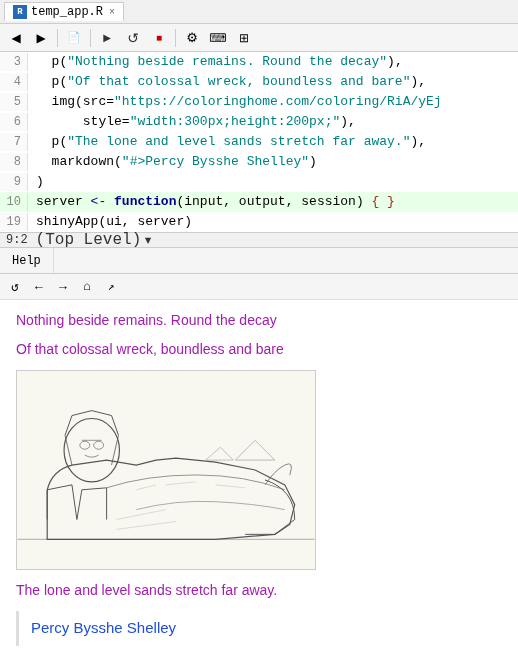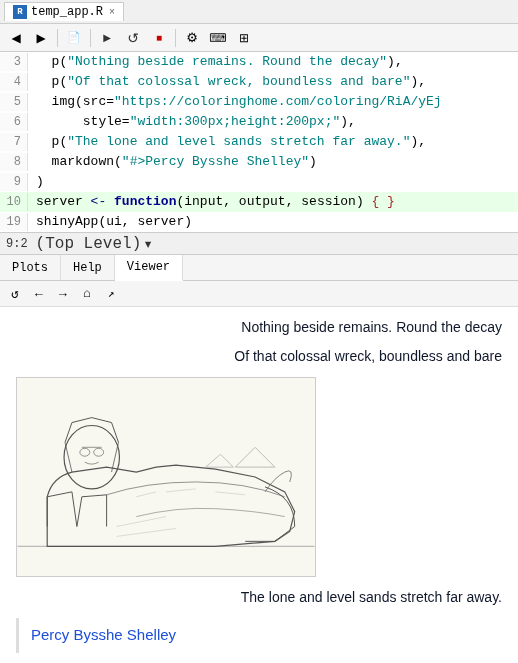--- a/index.html
+++ b/index.html
@@ -102,21 +102,21 @@
     .kw-bracket { color: #a52a2a; }
     .highlight-green { background: #e8ffe8; }
 
     
     .status-bar {
       display: flex;
       align-items: center;
       background: #f0f0f0;
       border-bottom: 1px solid #ccc;
       padding: 1px 6px;
-      height: 22px;
+      height: 15px;
       font-size: 12px;
       color: #333;
     }
     .status-location { margin-right: 8px; }
     .status-level {
       display: flex;
       align-items: center;
       gap: 2px;
       font-size: 16px;
     }
@@ -167,21 +167,21 @@
     
     .viewer-content {
       background: #fff;
       padding: 10px 16px;
       overflow-y: auto;
       height: calc(663px - 24px - 28px - 22px - 26px - 26px);
       font-family: Arial, sans-serif;
       font-size: 14px;
       line-height: 1.5;
     }
-    .viewer-p { margin-bottom: 8px; color: #0f172a; text-align: right; }
+    .viewer-p { margin-bottom: 8px; color: #a21caf; }
     .viewer-img-container {
       margin: 10px 0;
       display: flex;
       justify-content: flex-start;
     }
     .sphinx-img {
       width: 300px;
       height: 200px;
       border: 1px solid #ccc;
     }
@@ -272,27 +272,21 @@
 <div class="status-bar">
   <span class="status-location">9:2</span>
   <div class="status-level">
     <span>(Top Level)</span>
     <span>▾</span>
   </div>
 </div>
 
 <div class="panel-tabs">
   <div class="panel-tab">
-    <span>Plots</span>
-  </div>
-  <div class="panel-tab">
     <span>Help</span>
-  </div>
-  <div class="panel-tab active">
-    <span>Viewer</span>
   </div>
 </div>
 
 <div class="panel-toolbar">
   <div class="panel-icon" title="Refresh">↺</div>
   <div class="panel-icon" title="Back">←</div>
   <div class="panel-icon" title="Forward">→</div>
   <div class="panel-icon" title="Home">⌂</div>
   <div class="panel-icon" title="Open in browser" style="font-size:11px;">↗</div>
 </div>

